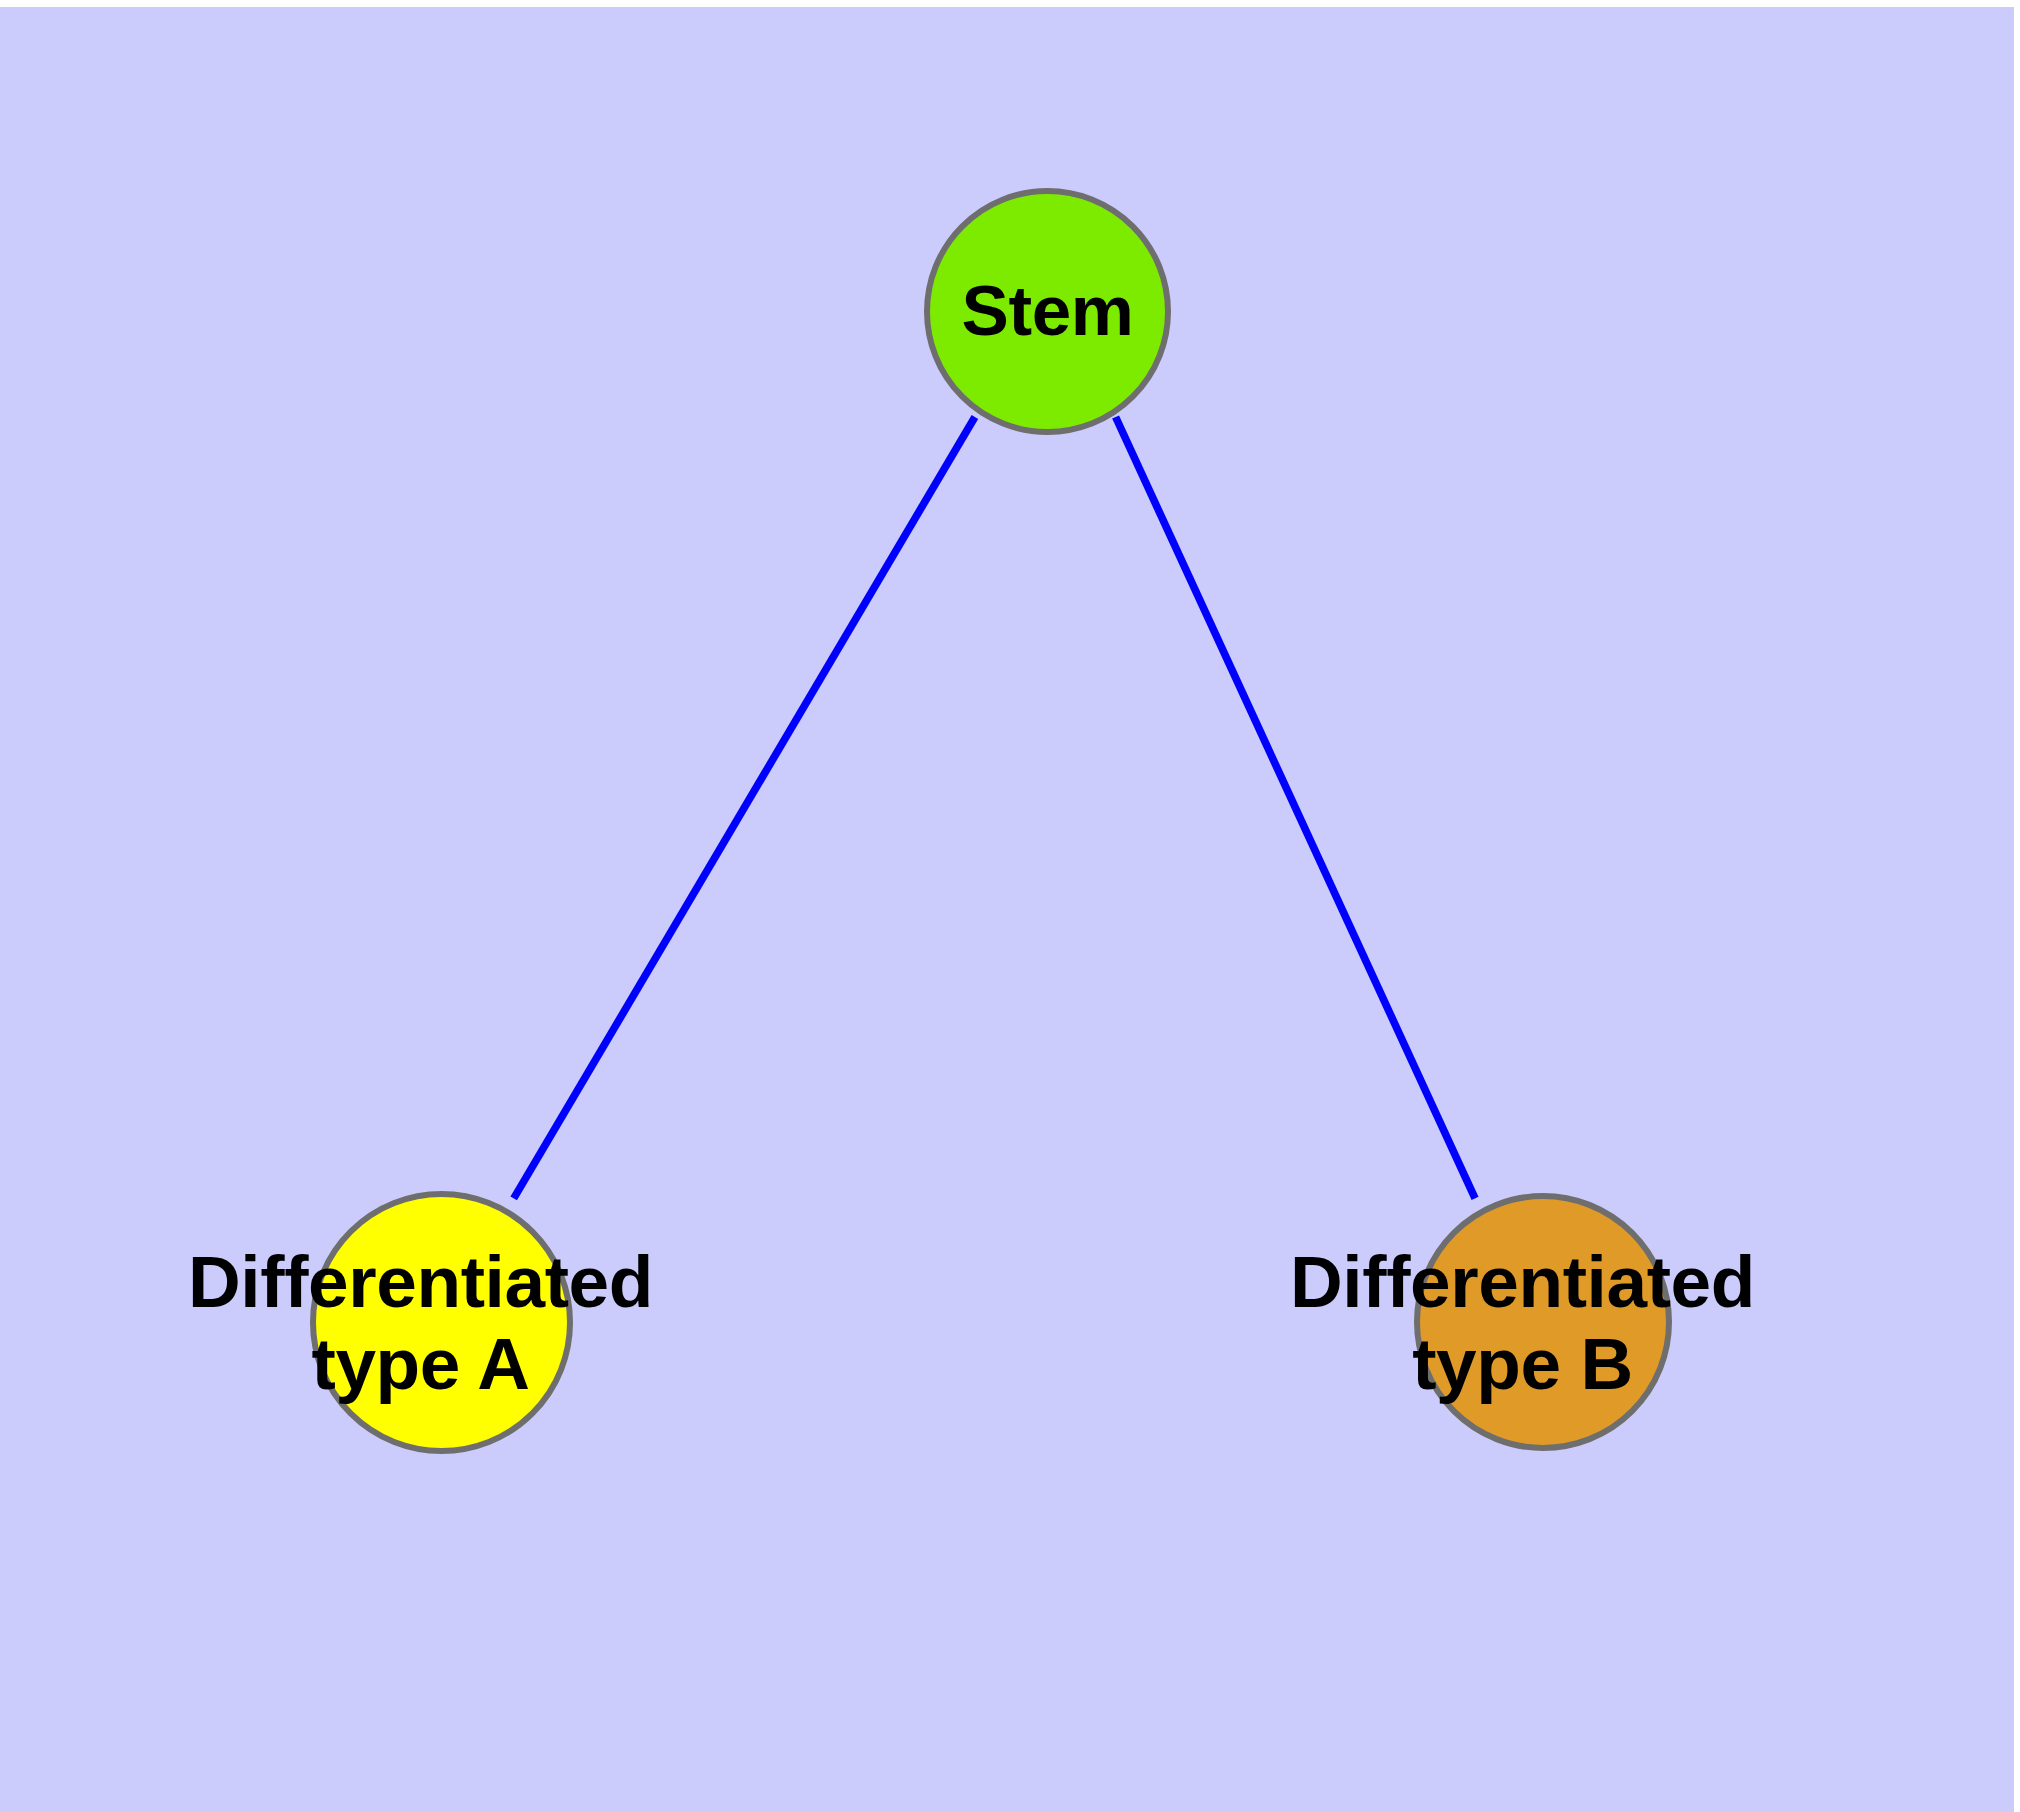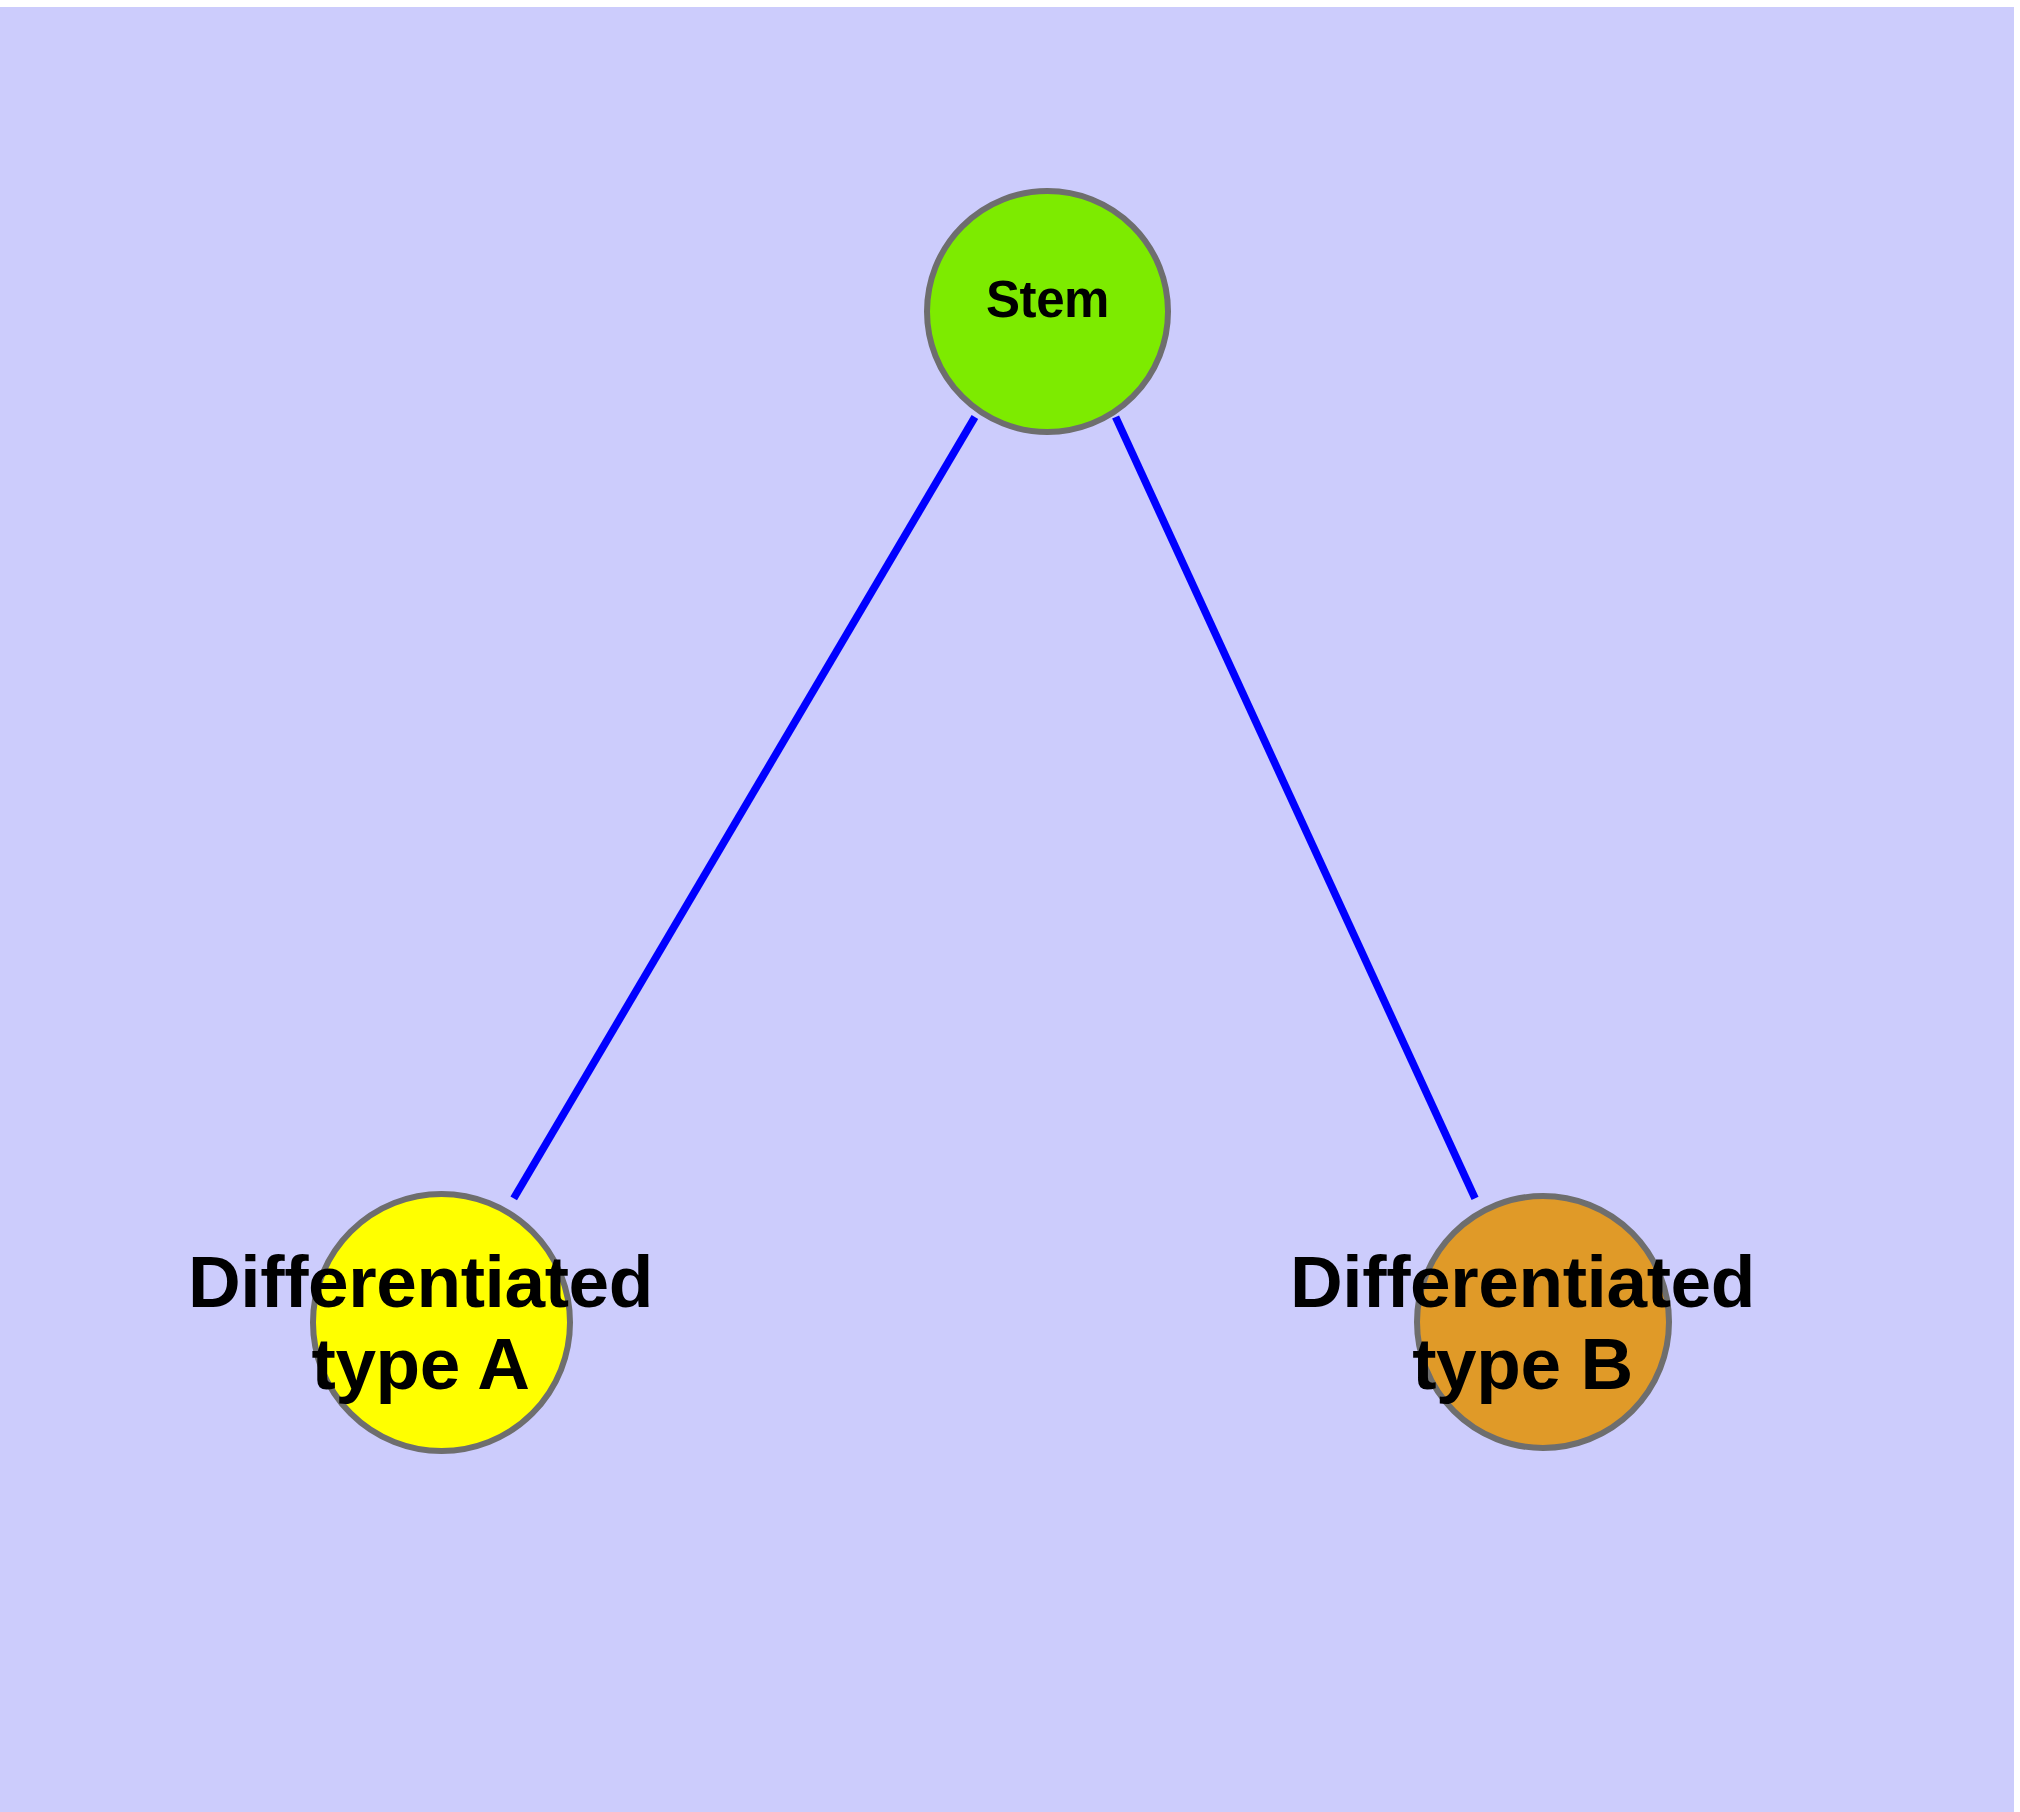--- a/index.html
+++ b/index.html
@@ -56,20 +56,20 @@
 
   <svg id="graph-svg" viewBox="0 0 2384 2138" preserveAspectRatio="none">
     <line id="edge-0" stroke="#0000ff" stroke-width="9" stroke-linecap="butt" x1="1150" y1="492" x2="606" y2="1414"></line>
     <line id="edge-1" stroke="#0000ff" stroke-width="9" stroke-linecap="butt" x1="1316" y1="492" x2="1740" y2="1414"></line>
   </svg>
 
   <div class="node-circle" id="node-circle-0" style="left: 924px; top: 188px; width: 247px; height: 247px; background: rgb(125, 235, 0); border: 6px solid rgb(110, 110, 110);"></div>
   <div class="node-circle" id="node-circle-1" style="left: 310px; top: 1191px; width: 263px; height: 263px; background: rgb(255, 255, 0); border: 6px solid rgb(110, 110, 110);"></div>
   <div class="node-circle" id="node-circle-2" style="left: 1414px; top: 1193px; width: 258px; height: 258px; background: rgb(224, 154, 40); border: 6px solid rgb(110, 110, 110);"></div>
 
-  <div class="node-label" id="node-label-0" style="font-size: 51px; color: rgb(0, 0, 0); width: 1187px; left: 454px; top: 271px;">Stem</div>
+  <div class="node-label" id="node-label-0" style="font-size: 71px; color: rgb(0, 0, 0); width: 1187px; left: 454px; top: 271px;">Stem</div>
   <div class="node-label" id="node-label-1" style="font-size: 73px; color: rgb(0, 0, 0); width: 1187px; left: -173px; top: 1241px;">Differentiated
 type A</div>
   <div class="node-label" id="node-label-2" style="font-size: 73px; color: rgb(0, 0, 0); width: 1187px; left: 929px; top: 1241px;">Differentiated
 type B</div>
 
 </div>
 
 
 </body></html>

